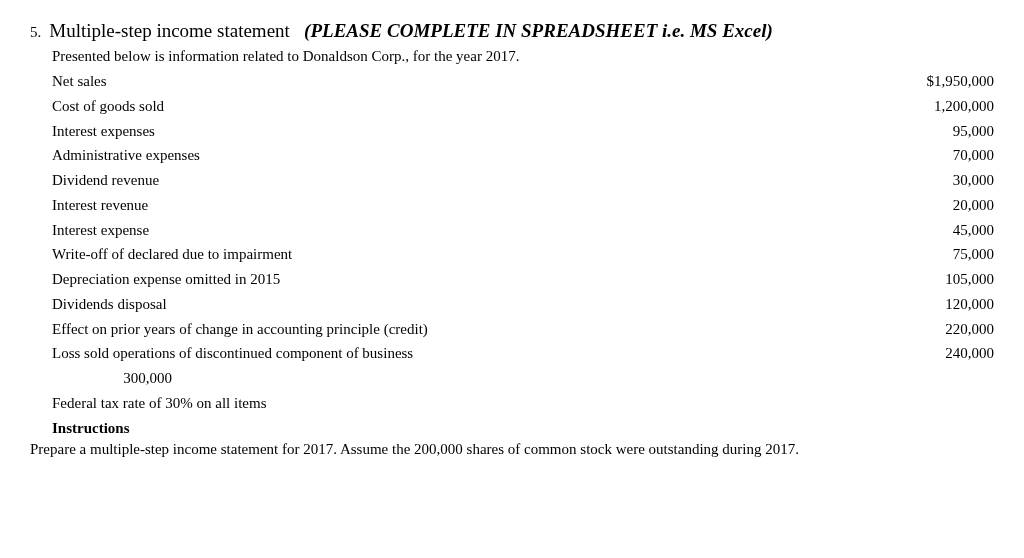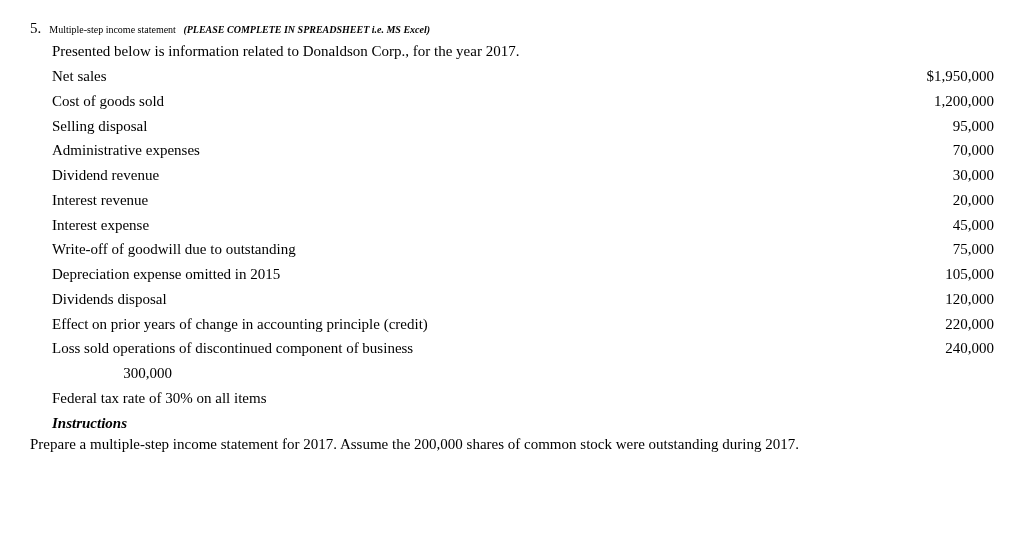--- a/index.html
+++ b/index.html
@@ -19,21 +19,21 @@
     .problem-header {
       display: flex;
       align-items: baseline;
       gap: 8px;
       margin-bottom: 6px;
     }
     .problem-number {
       font-size: 15px;
     }
     .problem-title {
-      font-size: 10px;
+      font-size: 19px;
     }
     .problem-title-bold-italic {
       font-weight: bold;
       font-style: italic;
     }
     .subtitle {
       margin-left: 22px;
       margin-bottom: 4px;
     }
     .data-table {
@@ -50,21 +50,20 @@
       flex: 1;
     }
     .row-value {
       text-align: right;
       min-width: 120px;
     }
     .instructions-label {
       font-weight: bold;
       margin-left: 22px;
       margin-top: 4px;
-      font-style: italic;
     }
     .instructions-text {
       line-height: 1.65;
     }
   </style>
 </head>
 <body>
 
 <div>
   <div class="problem-header">
@@ -81,41 +80,41 @@
   <div class="data-table">
   <div class="data-row">
         <span class="row-label">Net sales</span>
         <span class="row-value">$1,950,000</span>
       </div>
       <div class="data-row">
         <span class="row-label">Cost of goods sold</span>
         <span class="row-value">1,200,000</span>
       </div>
       <div class="data-row">
-        <span class="row-label">Selling disposal</span>
+        <span class="row-label">Interest expenses</span>
         <span class="row-value">95,000</span>
       </div>
       <div class="data-row">
         <span class="row-label">Administrative expenses</span>
         <span class="row-value">70,000</span>
       </div>
       <div class="data-row">
         <span class="row-label">Dividend revenue</span>
         <span class="row-value">30,000</span>
       </div>
       <div class="data-row">
         <span class="row-label">Interest revenue</span>
         <span class="row-value">20,000</span>
       </div>
       <div class="data-row">
         <span class="row-label">Interest expense</span>
         <span class="row-value">45,000</span>
       </div>
       <div class="data-row">
-        <span class="row-label">Write-off of goodwill due to outstanding</span>
+        <span class="row-label">Write-off of declared due to impairment</span>
         <span class="row-value">75,000</span>
       </div>
       <div class="data-row">
         <span class="row-label">Depreciation expense omitted in 2015</span>
         <span class="row-value">105,000</span>
       </div>
       <div class="data-row">
         <span class="row-label">Dividends disposal</span>
         <span class="row-value">120,000</span>
       </div>

